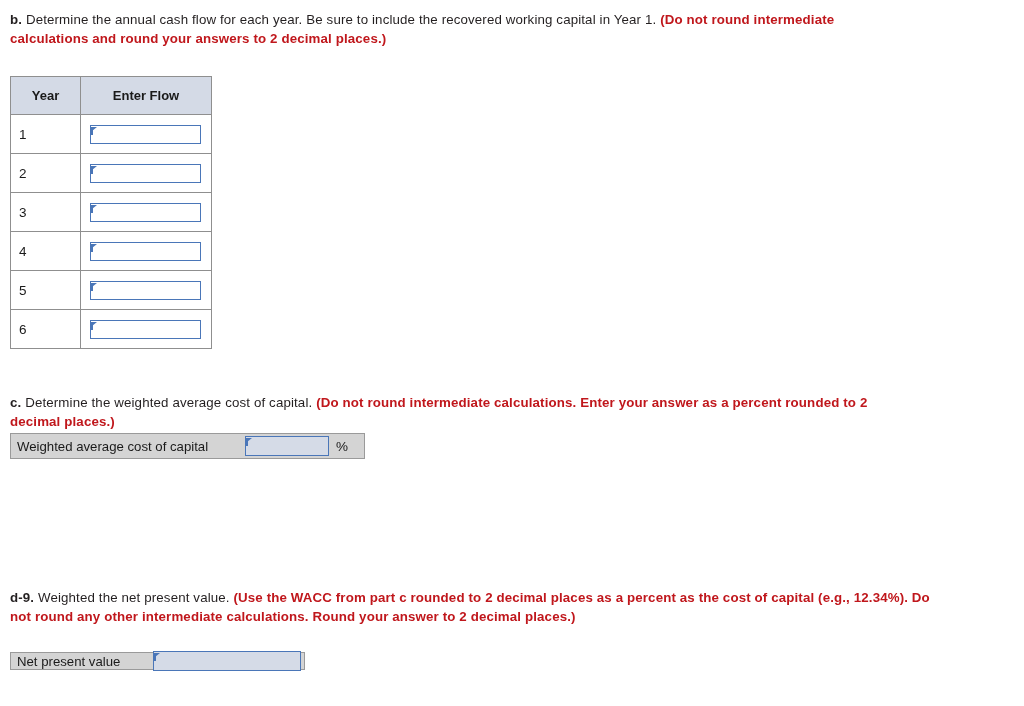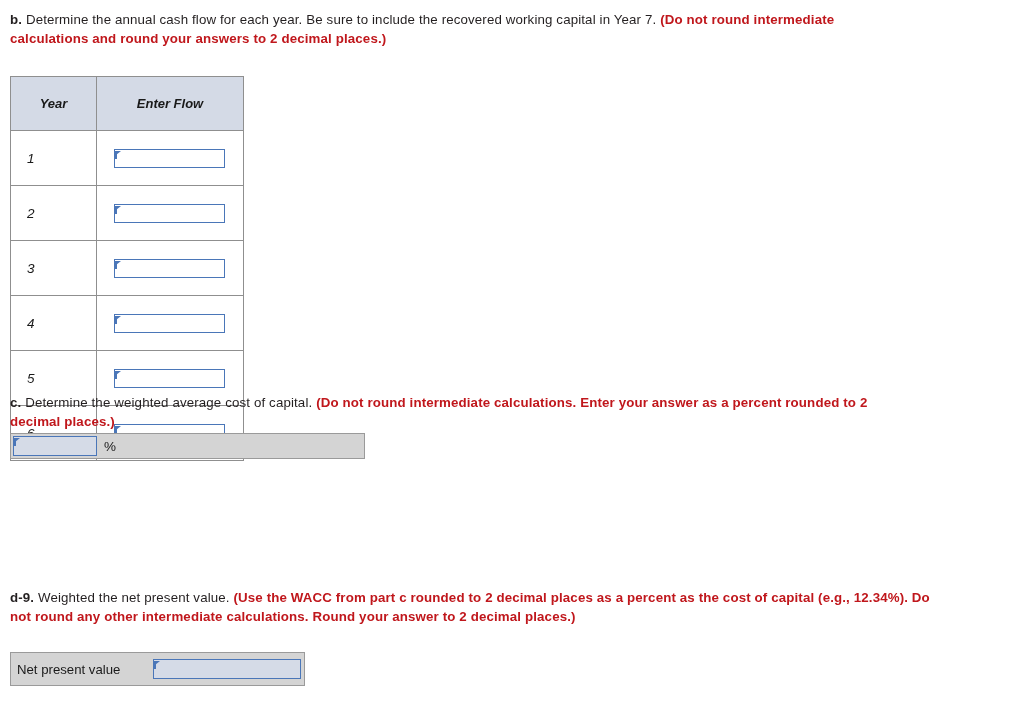--- a/index.html
+++ b/index.html
@@ -40,23 +40,22 @@
     top: 76px;
   }
   table.cf-table {
     border-collapse: collapse;
     border-spacing: 0;
     background: #ffffff;
   }
   table.cf-table th,
   table.cf-table td {
     border: 1px solid #8f8f8f;
-    padding: 16px;
+    padding: 8px;
     margin: 0;
-    font-style: italic;
   }
   table.cf-table th {
     background: #d4dae6;
     font-size: 13px;
     font-weight: bold;
     color: #1a1a1a;
     height: 21px;
     text-align: center;
     font-family: "Liberation Sans", sans-serif;
   }
@@ -150,30 +149,30 @@
     width: 355px;
     height: 26px;
   }
   #wacc-row .ans-label { width: 232px; }
   #wacc-row .ans-field { width: 84px; height: 20px; }
 
   #npv-row {
     left: 10px;
     top: 652px;
     width: 295px;
-    height: 34px;
+    height: 18px;
   }
   #npv-row .ans-label { width: 140px; }
   #npv-row .ans-field { width: 148px; height: 20px; }
 </style>
 </head>
 <body>
 
 <div class="q-block" id="q-b" style="left:10px; top:10px; width: 895px;">
-  <span class="q-label">b.</span><span class="q-plain"> Determine the annual cash flow for each year. Be sure to include the recovered working capital in Year 7. </span><span class="q-red">(Do not round intermediate calculations and round your answers to 2 decimal places.)</span>
+  <span class="q-label">b.</span><span class="q-plain"> Determine the annual cash flow for each year. Be sure to include the recovered working capital in Year 1. </span><span class="q-red">(Do not round intermediate calculations and round your answers to 2 decimal places.)</span>
 </div>
 
 <div class="cf-table-wrap">
   <table class="cf-table">
     <thead>
       <tr>
         <th class="th-year">Year</th>
         <th class="th-cf">Enter Flow</th>
       </tr>
     </thead>
@@ -228,20 +227,21 @@
       </tr>
     </tbody>
   </table>
 </div>
 
 <div class="q-block" id="q-c" style="left:10px; top:393px; width: 910px;">
   <span class="q-label">c.</span><span class="q-plain"> Determine the weighted average cost of capital. </span><span class="q-red">(Do not round intermediate calculations. Enter your answer as a percent rounded to 2 decimal places.)</span>
 </div>
 
 <div class="ans-row" id="wacc-row">
+  <span class="ans-label">Weighted average cost of capital</span>
   <span class="ans-field">
     <span class="ans-input filled" style="height:20px;">
       <span class="flag"></span>
     </span>
   </span>
   <span class="unit">%</span>
 </div>
 
 <div class="q-block" id="q-d1" style="left:10px; top:588px; width: 940px;">
   <span class="q-label">d-9.</span><span class="q-plain"> Weighted the net present value. </span><span class="q-red">(Use the WACC from part c rounded to 2 decimal places as a percent as the cost of capital (e.g., 12.34%). Do not round any other intermediate calculations. Round your answer to 2 decimal places.)</span>

